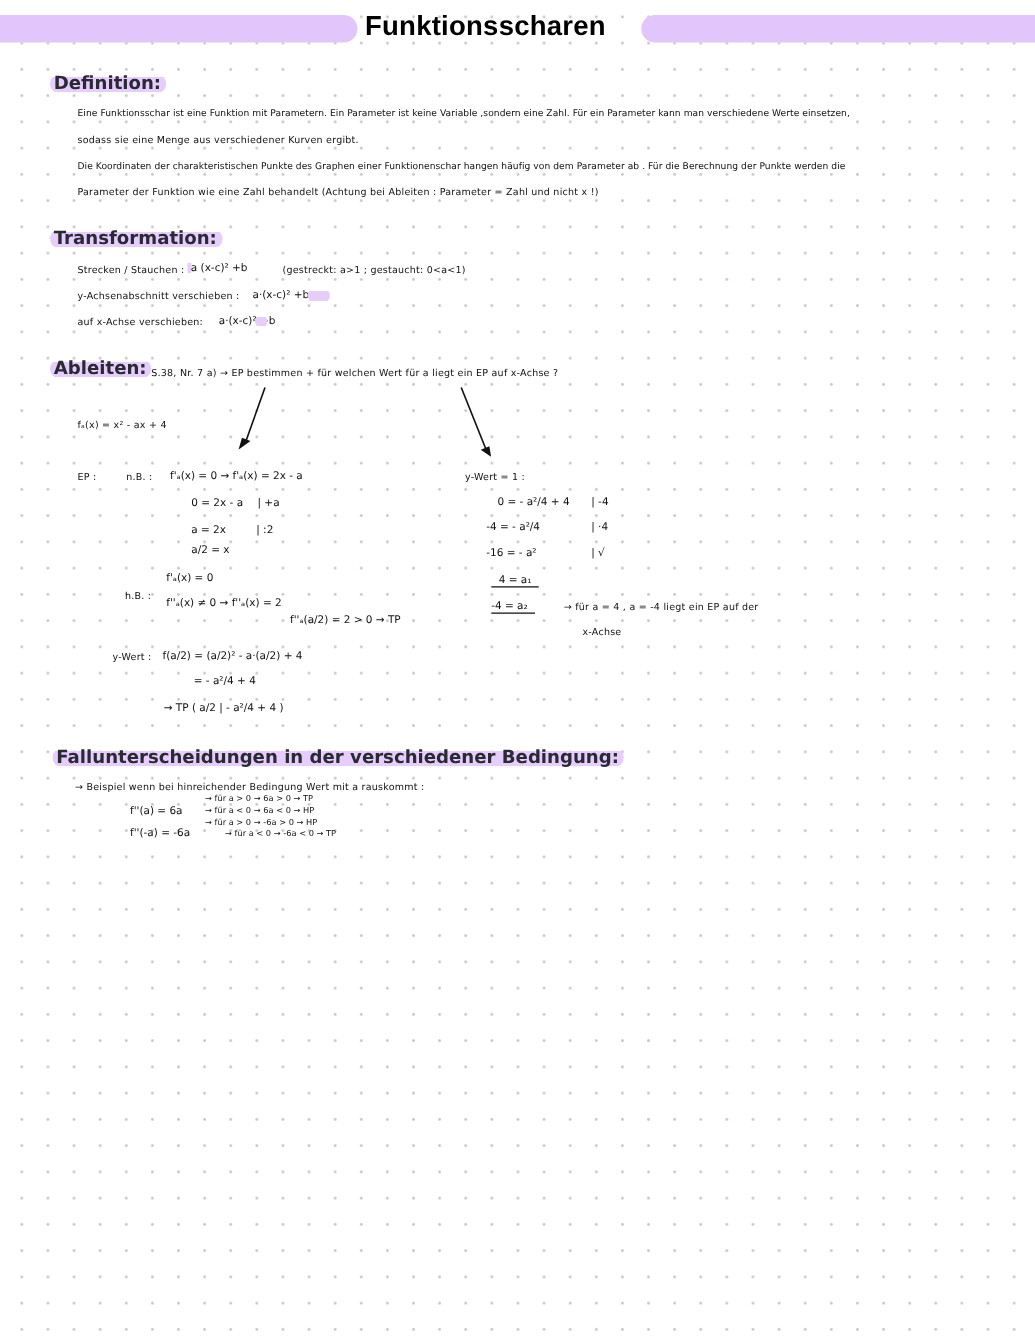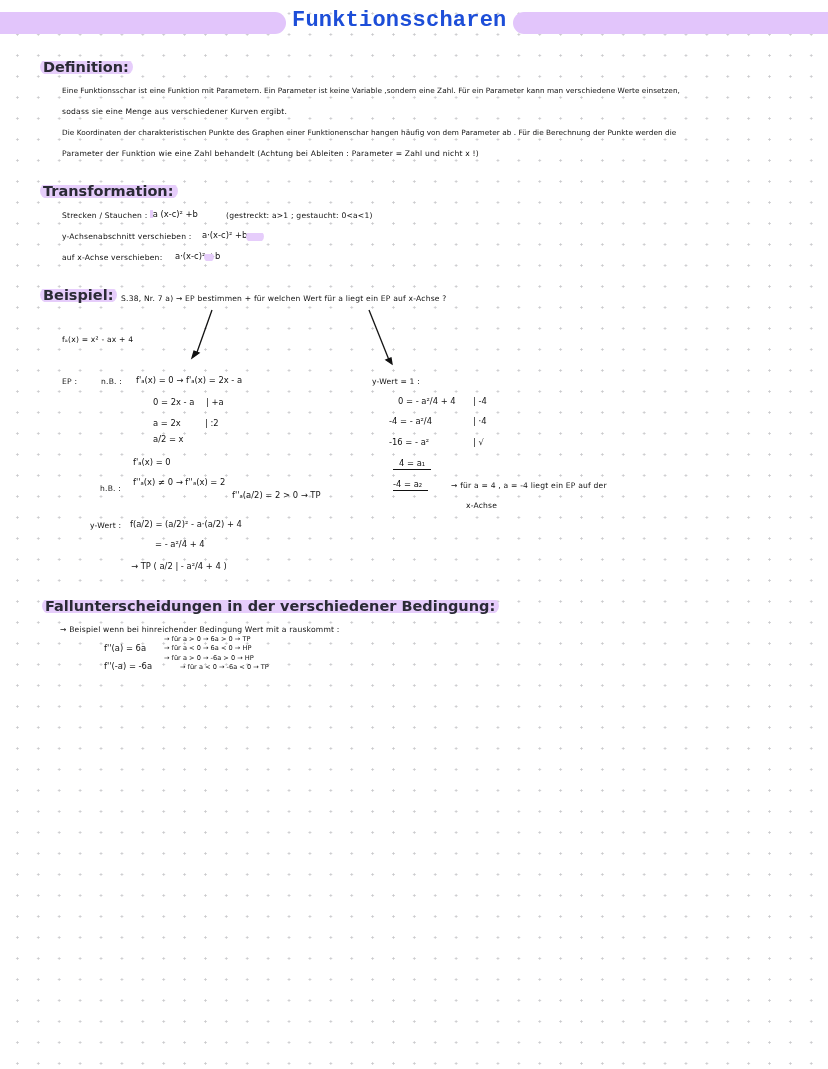--- a/index.html
+++ b/index.html
@@ -7,21 +7,21 @@
     width:828px; height:1069px; position:relative; overflow:hidden;
     background-color:#ffffff;
     background-image: radial-gradient(circle, #c9c9cc 0.9px, transparent 1.3px);
     background-size: 20.9px 21px;
     background-position: 7px 3px;
     font-family: "DejaVu Sans", sans-serif;
     color:#1a1a1a;
   }
   .abs { position:absolute; white-space:nowrap; }
   .pill { position:absolute; background:#e2c5fb; border-radius:12px; height:22px; }
-  .title { position:absolute; left:292px; top:8px; font-family:Liberation Mono, monospace; font-weight:bold; font-size:22px; color:#1d4ed8; letter-spacing:0.2px; }
+  .title { position:absolute; left:292px; top:8px; font-family:Liberation Sans, sans-serif; font-weight:bold; font-size:22px; color:#000000; letter-spacing:0.2px; }
   .heading { position:absolute; font-family:"DejaVu Sans", sans-serif; font-weight:bold; color:#2a2a35; font-size:14.5px; padding:0 4px 0 3px; }
   .hl { background: linear-gradient(to bottom, transparent 15%, #e6cdfb 15%, #e6cdfb 92%, transparent 92%); border-radius:8px; }
   .hw { font-family:"DejaVu Sans", sans-serif; font-size:7.6px; color:#111; letter-spacing:0.2px; }
   .hwm { font-family:"DejaVu Sans", sans-serif; font-size:8.4px; color:#111; }
   .hws { font-family:"DejaVu Sans", sans-serif; font-size:6.6px; color:#111; line-height:7.2px; }
   .uline { border-bottom:1px solid #111; padding-bottom:1px; }
   svg.arrows { position:absolute; left:0; top:0; }
 </style>
 </head>
 <body>
@@ -42,21 +42,21 @@
   <span class="hl">&nbsp;</span><span>a (x-c)² +b</span>
 </div>
 <div class="abs hw" style="left:226px; top:211px;">(gestreckt: a&gt;1 ; gestaucht: 0&lt;a&lt;1)</div>
 <div class="abs hw" style="left:62px; top:232px;">y-Achsenabschnitt  verschieben :</div>
 <div class="abs hwm" style="left:202px; top:230px;">a·(x-c)² +b</div>
 <div class="abs hl" style="left:246px; top:231px; width:18px; height:11px;"></div>
 <div class="abs hw" style="left:62px; top:253px;">auf  x-Achse  verschieben:</div>
 <div class="abs hwm" style="left:175px; top:251px;">a·(x-c)² +b</div>
 <div class="abs hl" style="left:204px; top:252px; width:10px; height:10px;"></div>
 
-<div class="heading hl" style="left:40px; top:287px;">Beispiel:</div>
+<div class="heading hl" style="left:40px; top:287px;">Ableiten:</div>
 <div class="abs hw" style="left:121px; top:294px;">S.38, Nr. 7 a)  → EP bestimmen  +  für  welchen Wert  für  a  liegt  ein EP  auf x-Achse ?</div>
 <div class="abs hw" style="left:62px; top:335px;">fₐ(x) = x² - ax + 4</div>
 
 <svg class="arrows" width="828" height="1069">
   <g stroke="#111" stroke-width="1.3" fill="#111">
     <line x1="212" y1="310" x2="196" y2="355"></line>
     <polygon points="192,358 199,353 194,351"></polygon>
   </g>
   <g stroke="#111" stroke-width="1.3" fill="#111">
     <line x1="369" y1="310" x2="389" y2="360"></line>
@@ -66,21 +66,21 @@
 
 <div class="abs hw" style="left:62px; top:377px;">EP :</div>
 <div class="abs hw" style="left:101px; top:377px;">n.B. :</div>
 <div class="abs hwm" style="left:136px; top:375px;">f'ₐ(x) = 0  →  f'ₐ(x) = 2x - a</div>
 <div class="abs hwm" style="left:153px; top:397px;">0 = 2x - a</div>
 <div class="abs hwm" style="left:206px; top:397px;">| +a</div>
 <div class="abs hwm" style="left:153px; top:418px;">a = 2x</div>
 <div class="abs hwm" style="left:205px; top:418px;">| :2</div>
 <div class="abs hwm" style="left:153px; top:434px;">a/2 = x</div>
 
-<div class="abs hw" style="left:100px; top:484px;">h.B. :</div>
+<div class="abs hw" style="left:100px; top:472px;">h.B. :</div>
 <div class="abs hwm" style="left:133px; top:457px;">f'ₐ(x) = 0</div>
 <div class="abs hwm" style="left:133px; top:477px;">f''ₐ(x) ≠ 0    →  f''ₐ(x) = 2</div>
 <div class="abs hwm" style="left:206px; top:490px;margin-left:26px;">f''ₐ(a/2) = 2    &gt; 0  →  TP</div>
 
 <div class="abs hw" style="left:90px; top:521px;">y-Wert :</div>
 <div class="abs hwm" style="left:130px; top:519px;">f(a/2) = (a/2)² - a·(a/2) + 4</div>
 <div class="abs hwm" style="left:155px; top:539px;">= - a²/4  + 4</div>
 <div class="abs hwm" style="left:108px; top:561px;margin-left:23px;">→  TP ( a/2 | - a²/4 + 4 )</div>
 
 <div class="abs hw" style="left:372px; top:377px;">y-Wert = 1 :</div>

